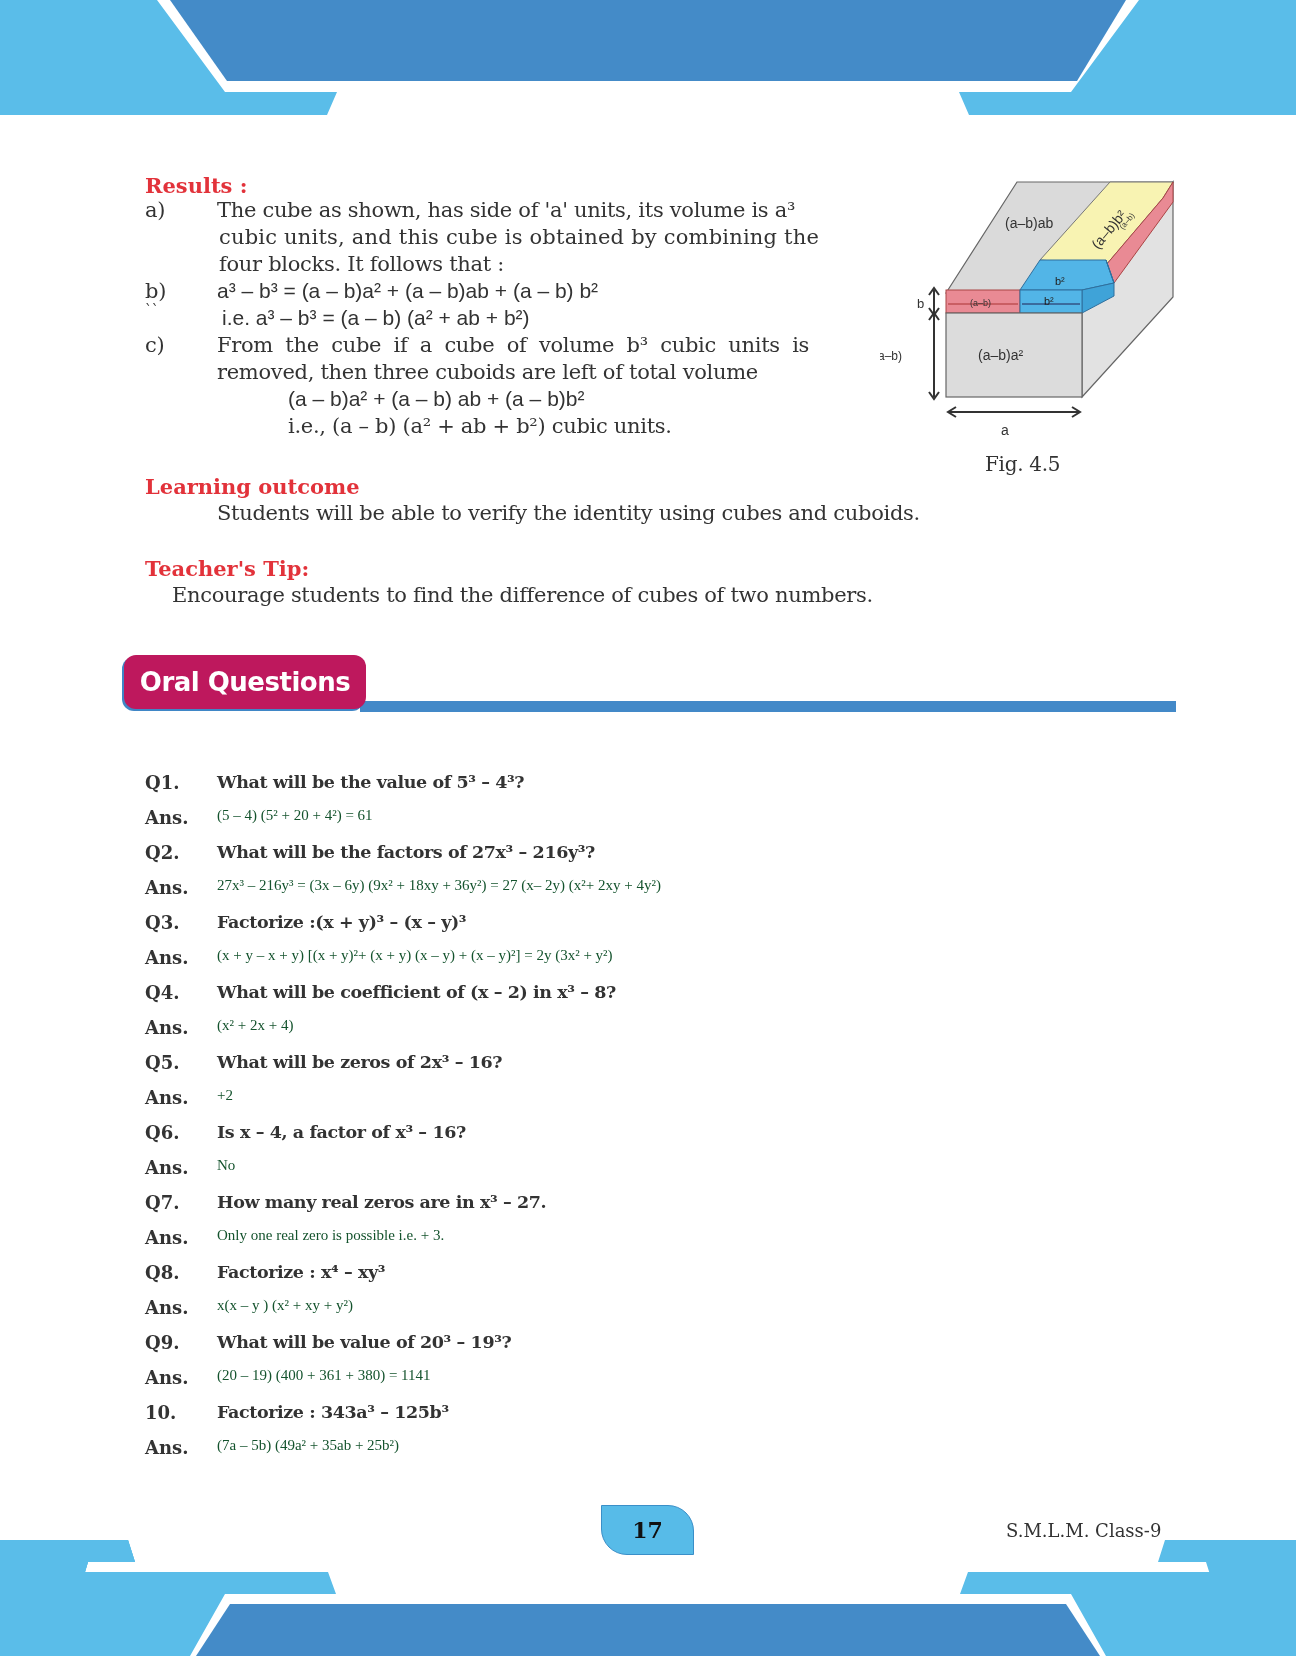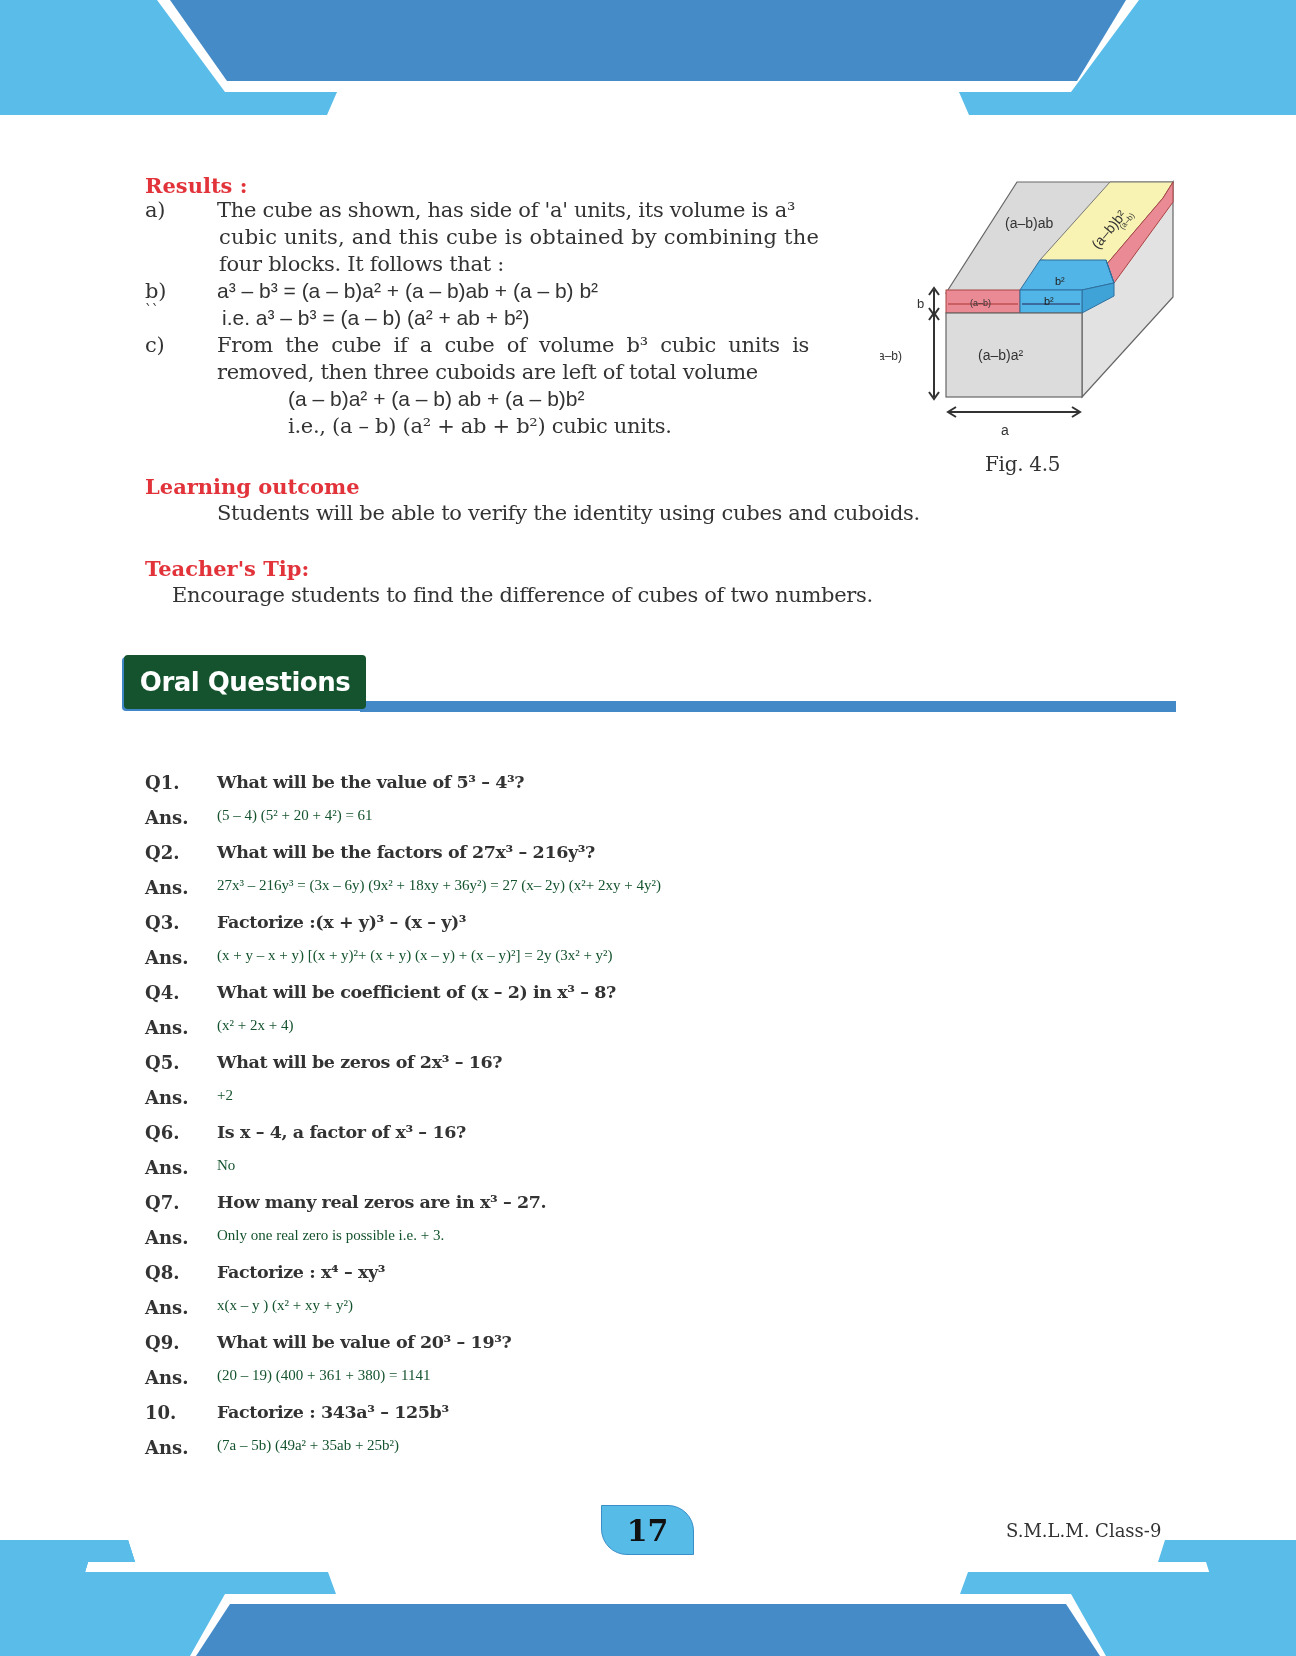--- a/index.html
+++ b/index.html
@@ -8,27 +8,27 @@
   .abs { position: absolute; }
   .banner { position: absolute; left: 0; width: 1296px; }
   .red-head { font-family: "DejaVu Serif", serif; font-weight: bold; color: #e2323a; font-size: 21px; }
   .body-txt { font-family: "DejaVu Serif", serif; font-size: 21px; color: #333; letter-spacing: -0.3px; }
   .math { font-family: "Liberation Sans", sans-serif; font-size: 21px; color: #333; }
   .row { position: absolute; left: 145px; width: 1000px; height: 26px; }
   .row .num { position: absolute; left: 0; font-family: "DejaVu Serif", serif; font-weight: bold; font-size: 18px; color: #333; }
   .row .txt { position: absolute; left: 72px; white-space: nowrap; }
   .row.q .txt { font-family: "DejaVu Serif", serif; font-weight: bold; font-size: 17.5px; color: #333; letter-spacing: -0.4px; }
   .row.a .txt { font-family: "Liberation Serif", serif; font-size: 15px; color: #14532d; }
-  .oral-tab { position: absolute; left: 124px; top: 655px; width: 242px; height: 54px; background: #14532d;
-              border-radius: 4px; box-shadow: -2px 2px 0 #3f86c6; display:flex; align-items:center; justify-content:center; }
+  .oral-tab { position: absolute; left: 124px; top: 655px; width: 242px; height: 54px; background: #be185d;
+              border-radius: 12px; box-shadow: -2px 2px 0 #3f86c6; display:flex; align-items:center; justify-content:center; }
   .oral-tab span { font-family: "DejaVu Sans", sans-serif; font-weight: bold; color: #fff; font-size: 26px; letter-spacing: -0.5px; }
   .oral-bar { position: absolute; left: 360px; top: 701px; width: 816px; height: 11px; background: #4389c8; }
   .page-num { position: absolute; left: 601px; top: 1505px; width: 91px; height: 48px; background: #57bbe8;
               border: 1px solid #3a8fc8; border-radius: 0 26px 0 26px; display:flex; align-items:center; justify-content:center; }
-  .page-num span { font-family: "DejaVu Serif", serif; font-weight: bold; font-size: 30px; color: #111; }
+  .page-num span { font-family: "DejaVu Serif", serif; font-weight: bold; font-size: 22px; color: #111; }
   .footer-label { position: absolute; left: 1006px; top: 1520px; font-family: "DejaVu Serif", serif; font-size: 18px; color: #333; }
 </style>
 </head>
 <body>
 
 <svg class="banner" style="top:0" width="1296" height="115">
   <polygon points="0,0 64,0 138,115 0,115" fill="#5abde9"></polygon>
   <polygon points="0,0 230,0 130,115 0,115" fill="#5abde9"></polygon>
   <polygon points="0,0 62,0 90,92 136,92 128,115 0,115" fill="#5abde9"></polygon>
   <polygon points="1296,0 1149,0 1180,92 1224,92 1232,115 1296,115" fill="#5abde9"></polygon>

